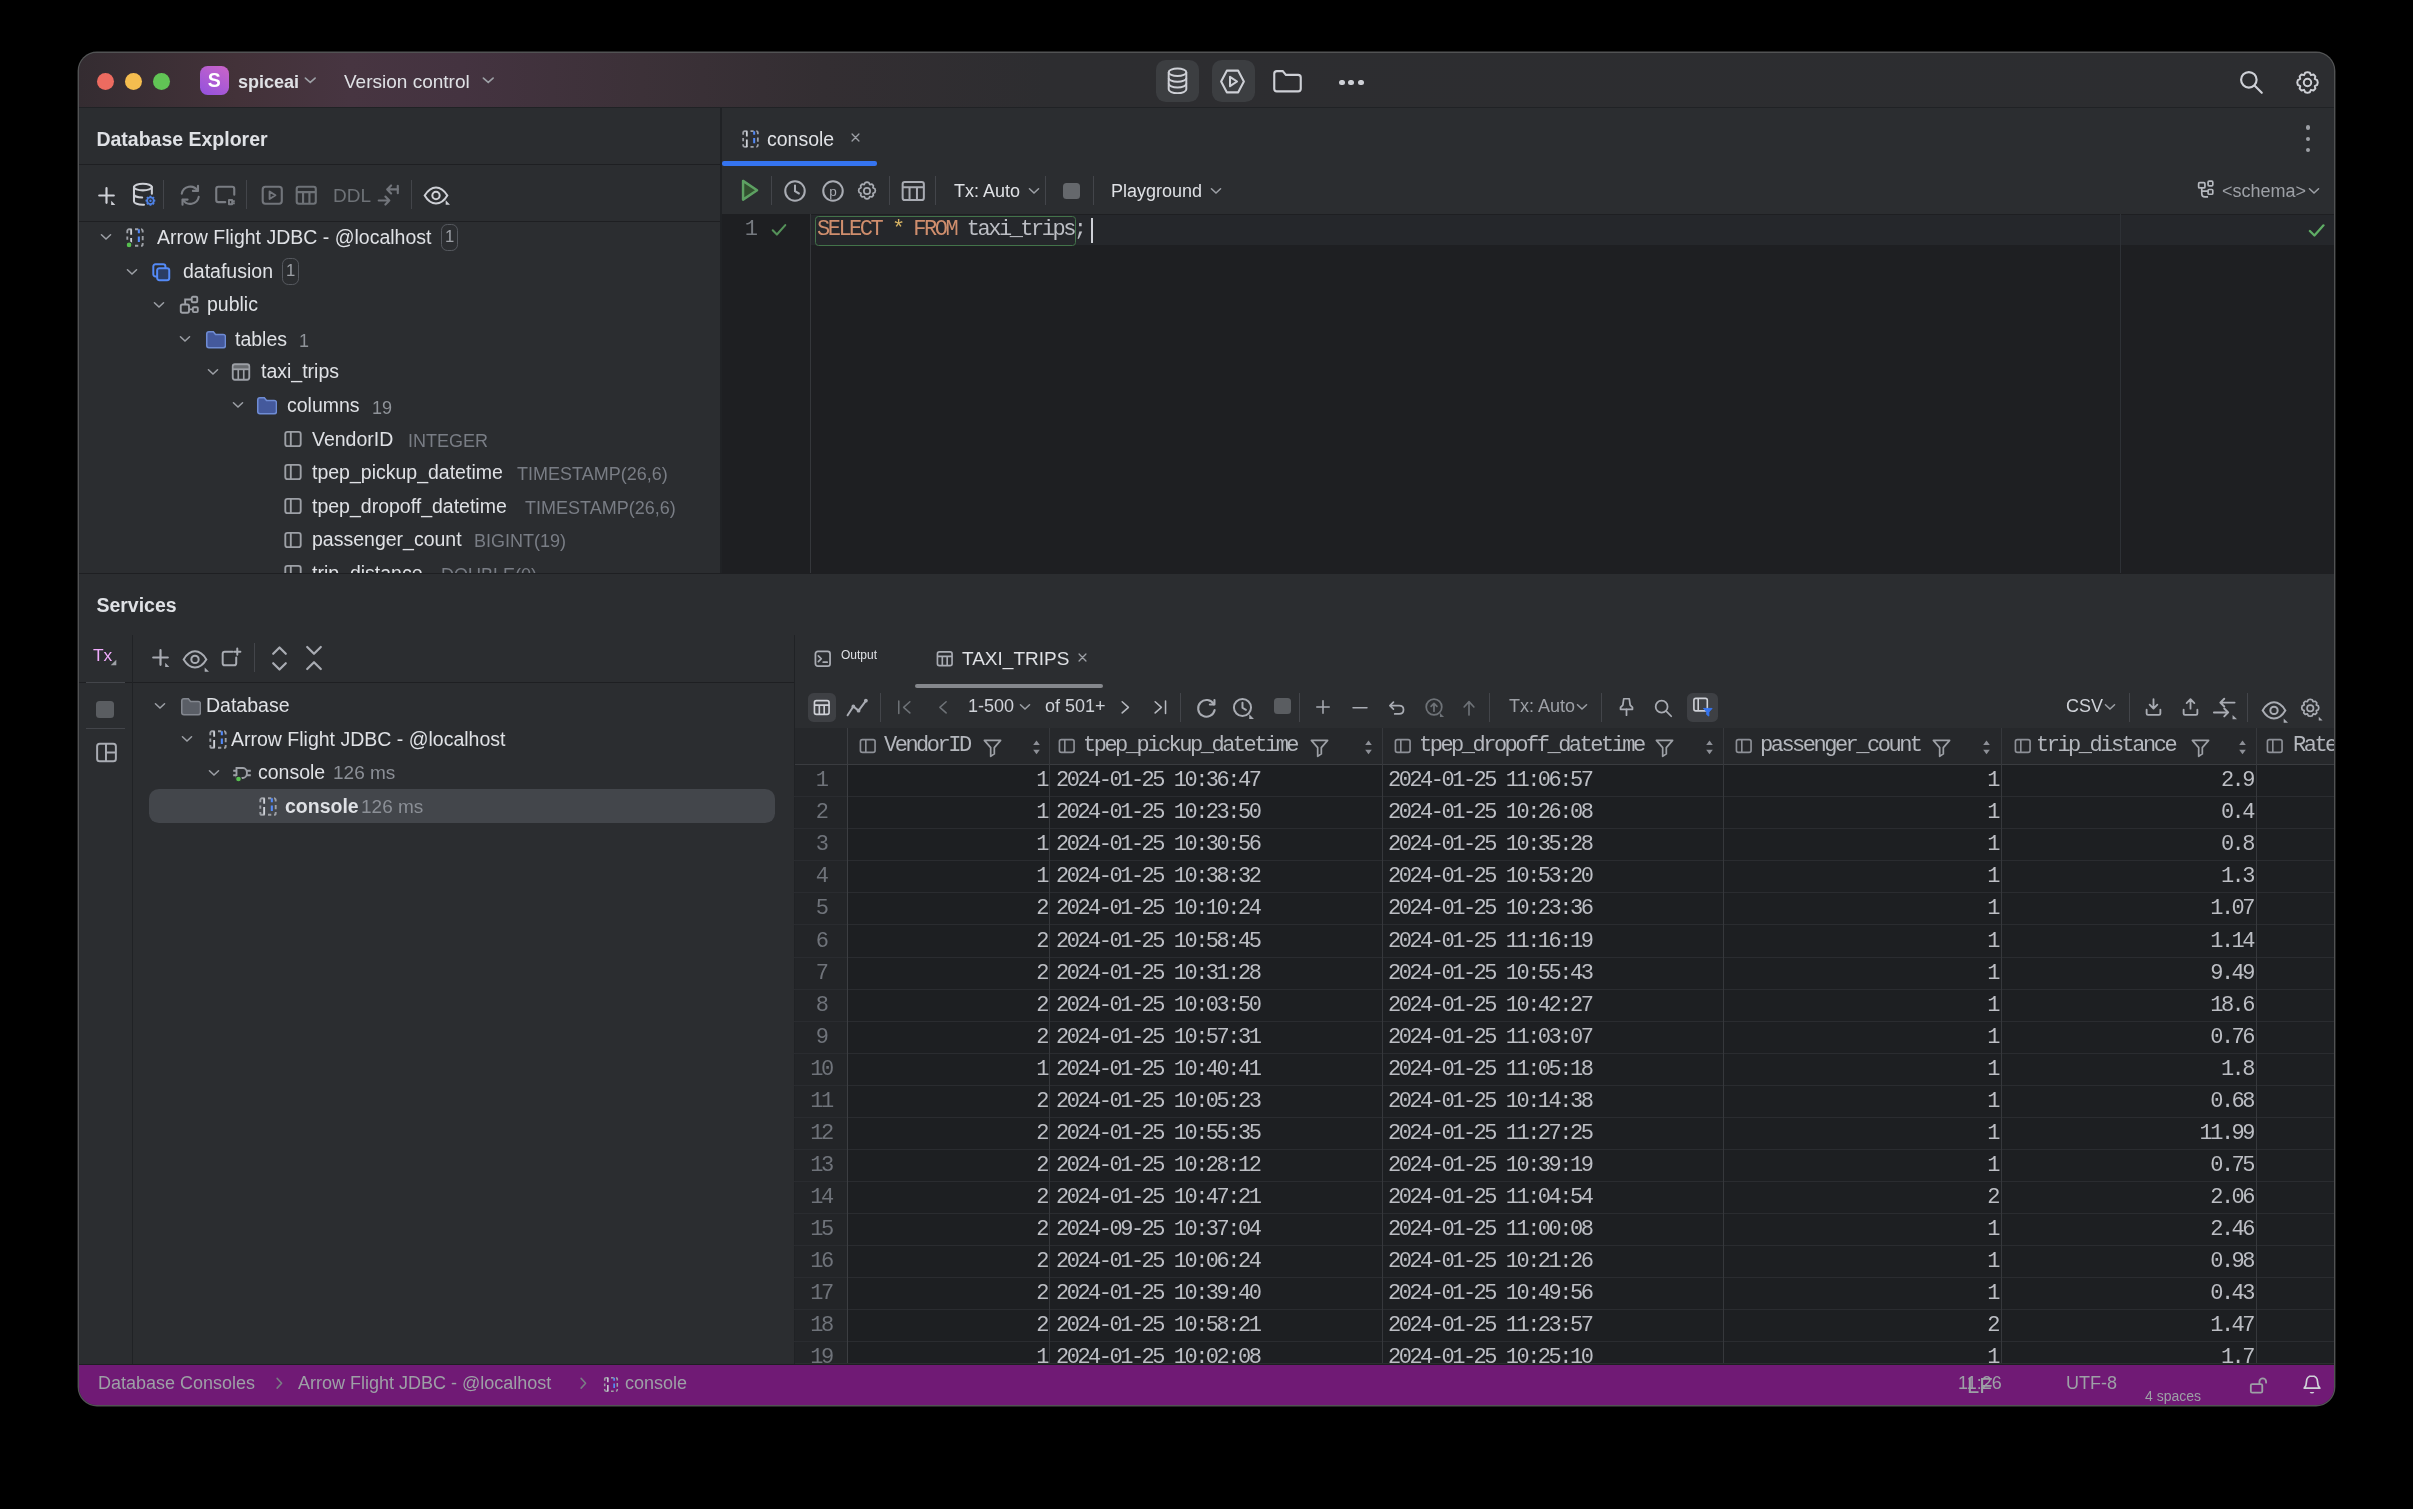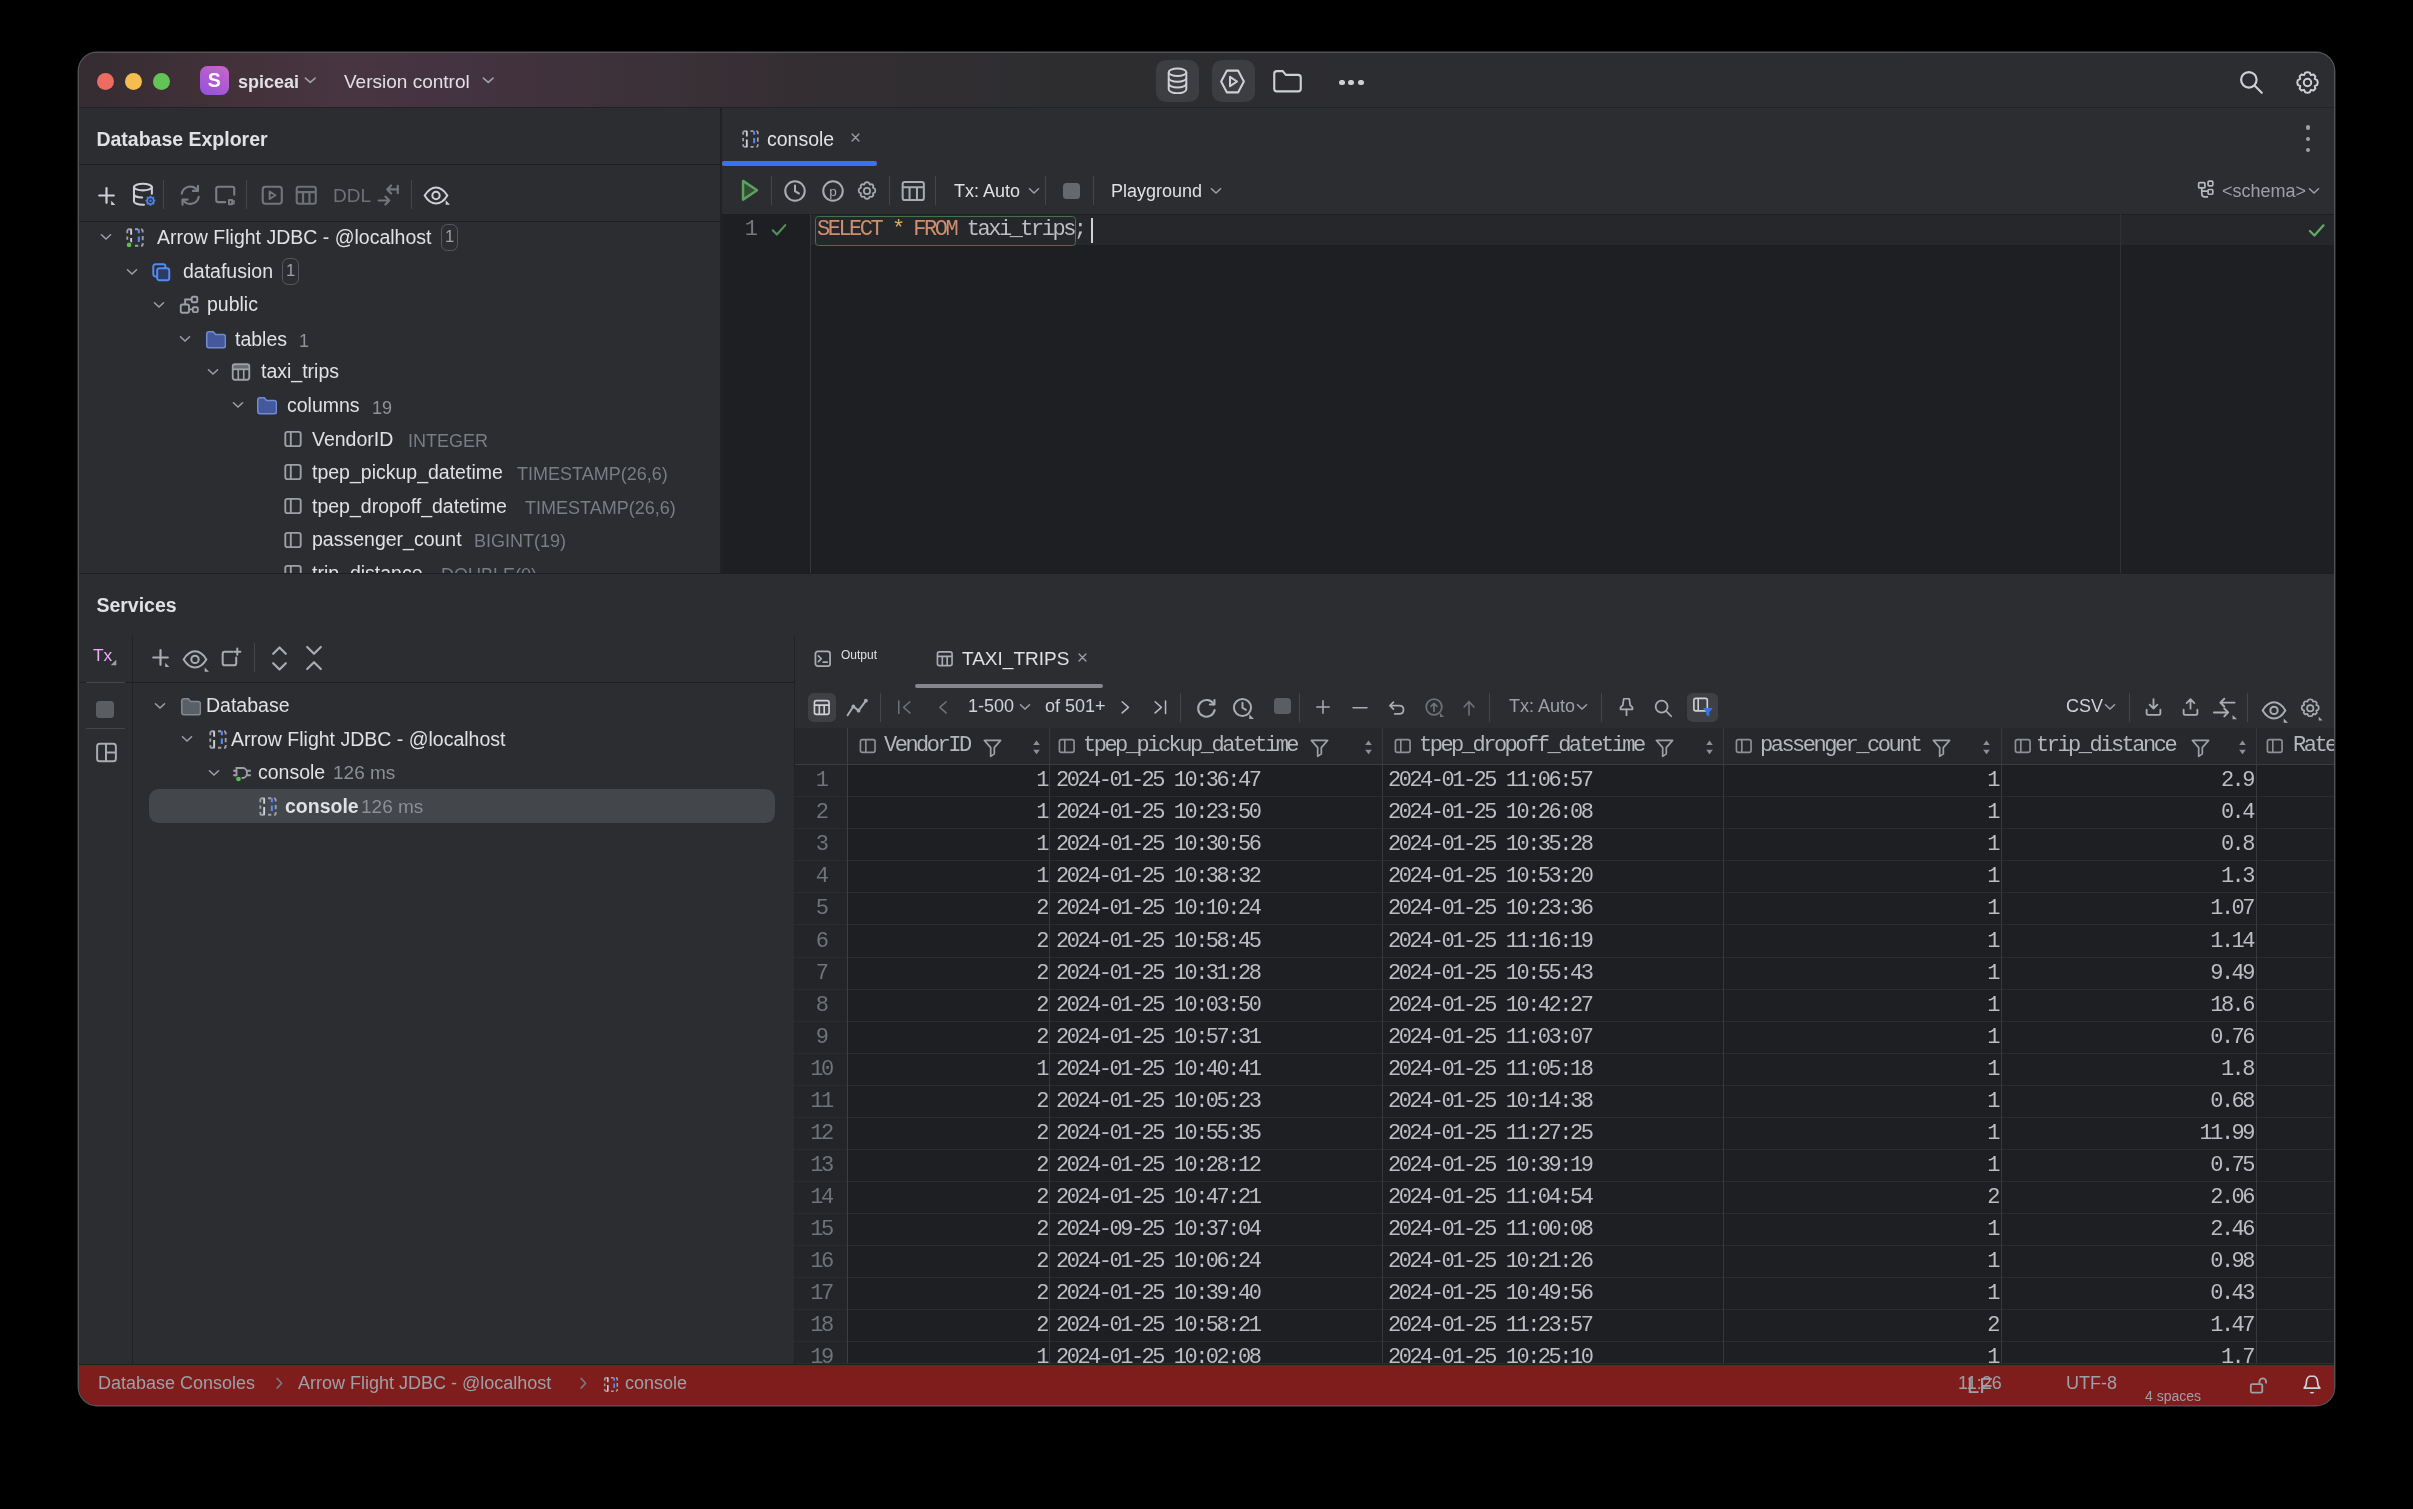--- a/index.html
+++ b/index.html
@@ -756,21 +756,21 @@
     <div class="a" style="left:768px;top:155px;width:1.4px;height:635px;background:#3c3e42"></div>
     <div class="a" style="left:970px;top:155px;width:1.4px;height:635px;background:#36383c"></div>
     <div class="a" style="left:1303px;top:155px;width:1.4px;height:635px;background:#36383c"></div>
     <div class="a" style="left:1644px;top:155px;width:1.4px;height:635px;background:#36383c"></div>
     <div class="a" style="left:1922px;top:155px;width:1.4px;height:635px;background:#36383c"></div>
     <div class="a" style="left:2177px;top:155px;width:1.4px;height:635px;background:#36383c"></div>
     </div>
   </div>
 </div>
 
-<div class="a" id="statusbar" style="left:0;top:1311px;width:2255px;height:41px;background:#7f1d1d">
+<div class="a" id="statusbar" style="left:0;top:1311px;width:2255px;height:41px;background:#701a75">
   <div class="hline" style="left:0;top:0;width:2255px;height:1.4px;background:#1e1f22"></div>
   <div id="sbcontent">
     <div class="a t2" style="left:19px;top:9px;font-size:18px">Database Consoles</div>
     <svg class="a" style="left:196px;top:13.2px" width="8.4" height="12.5" viewBox="0 0 12 18">
           <path d="M3 2 L9.5 9 L3 16" stroke="#797d84" stroke-width="2.2" fill="none" stroke-linecap="round" stroke-linejoin="round"></path>
         </svg>
     <div class="a t2" style="left:219px;top:9px;font-size:18px">Arrow Flight JDBC - @localhost</div>
     <svg class="a" style="left:500px;top:13.2px" width="8.4" height="12.5" viewBox="0 0 12 18">
           <path d="M3 2 L9.5 9 L3 16" stroke="#797d84" stroke-width="2.2" fill="none" stroke-linecap="round" stroke-linejoin="round"></path>
         </svg>

